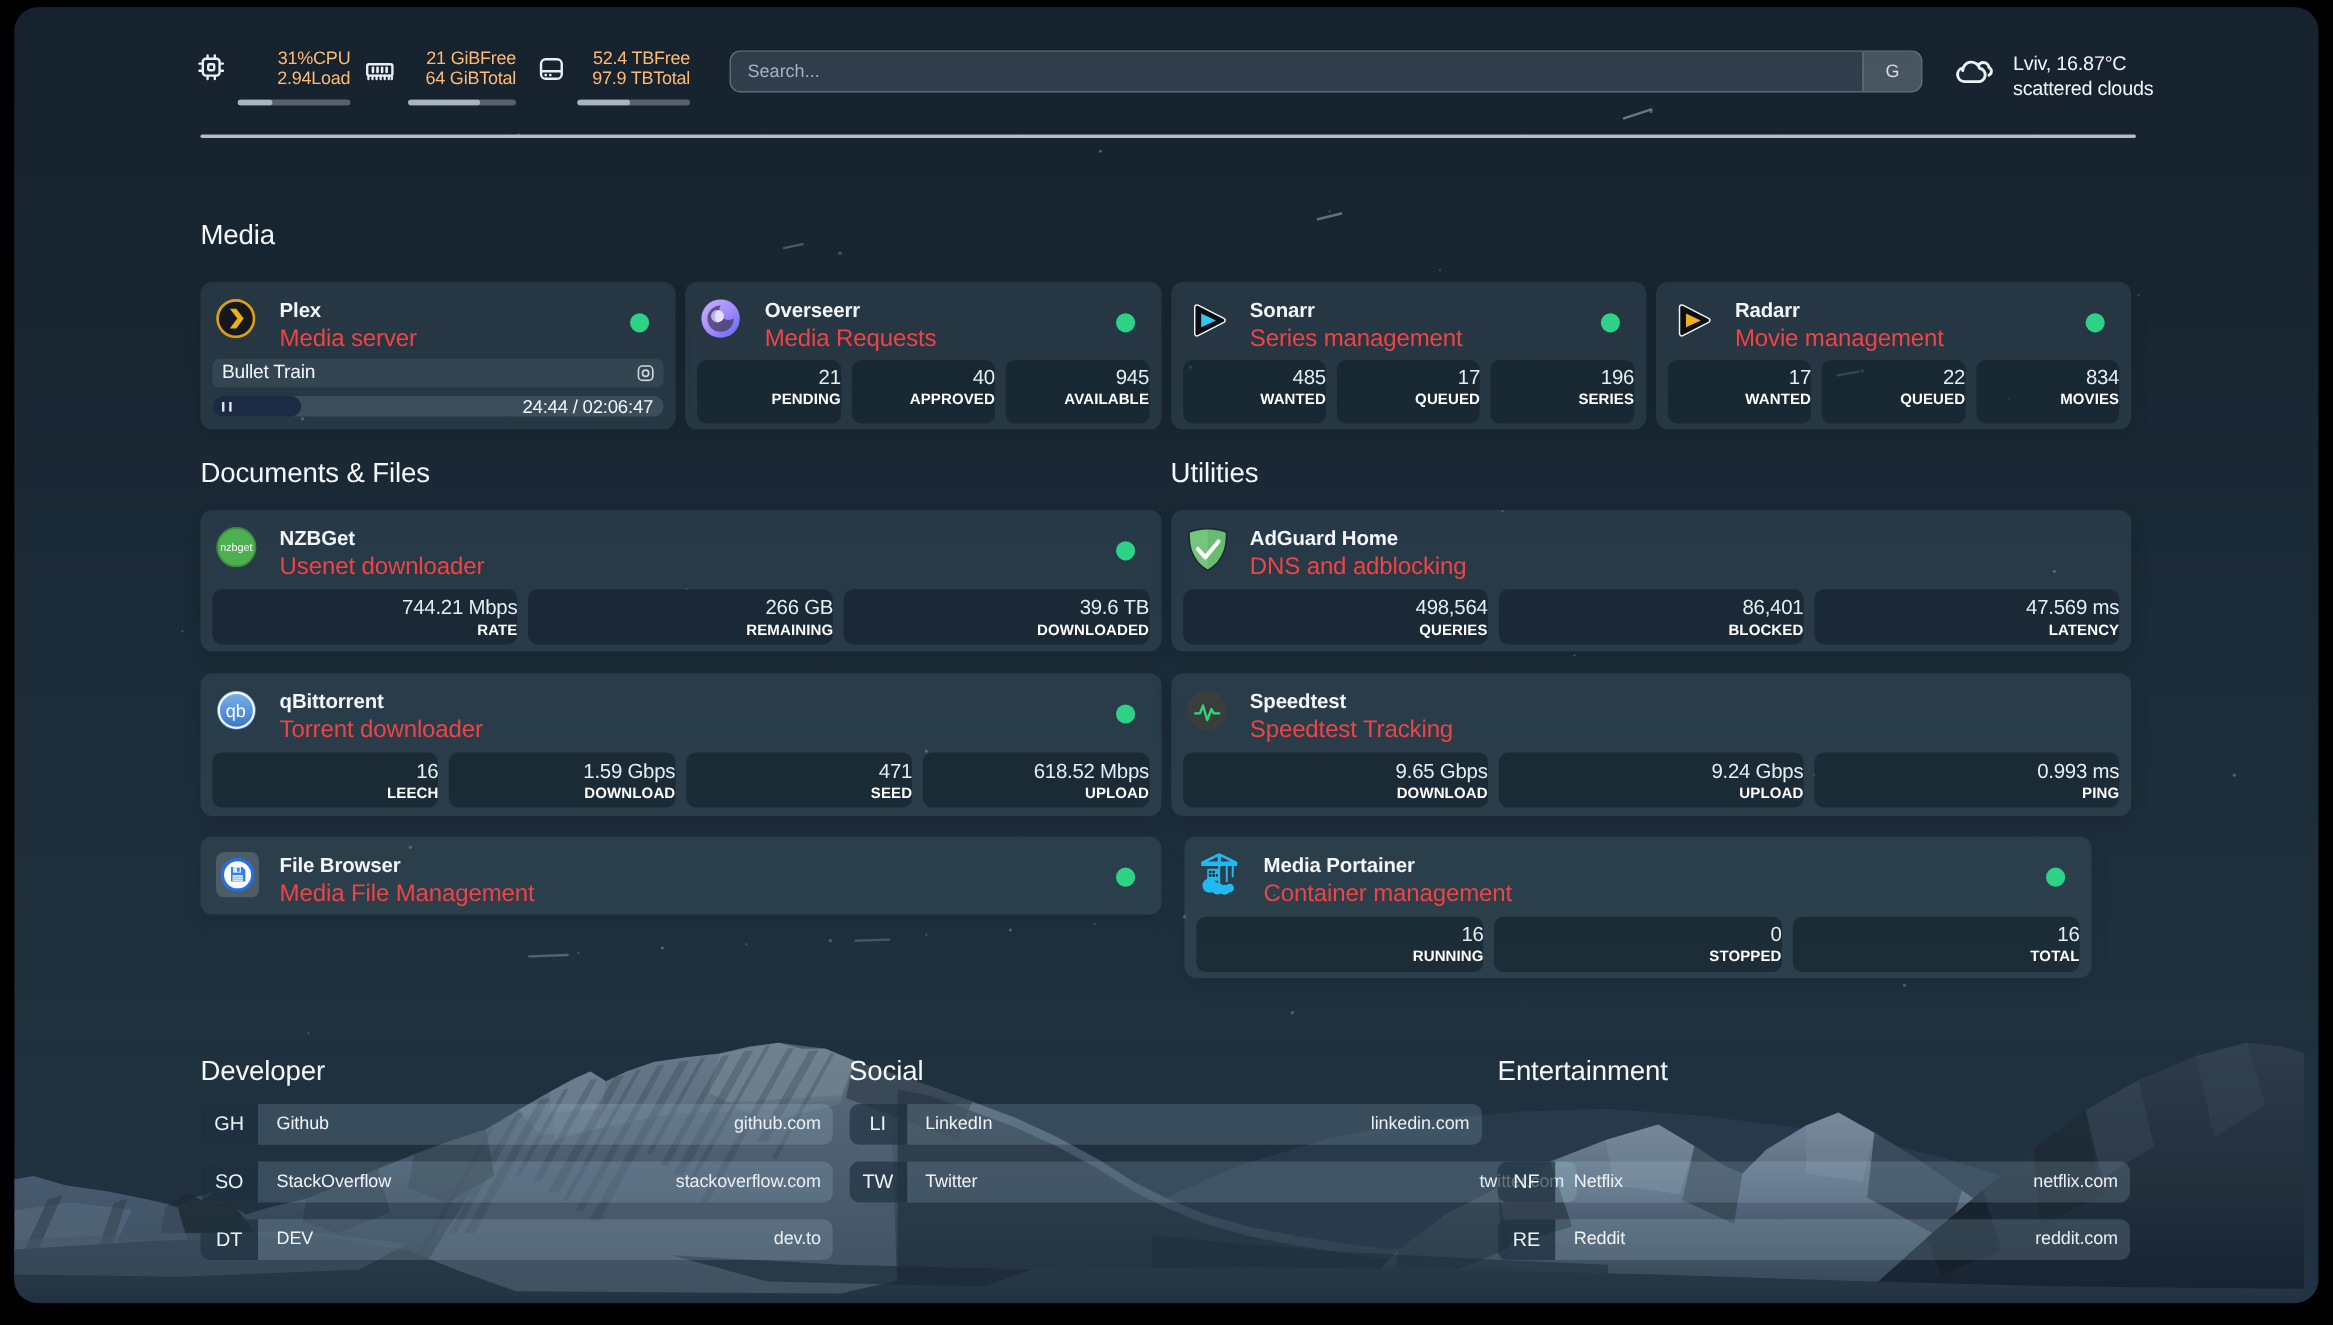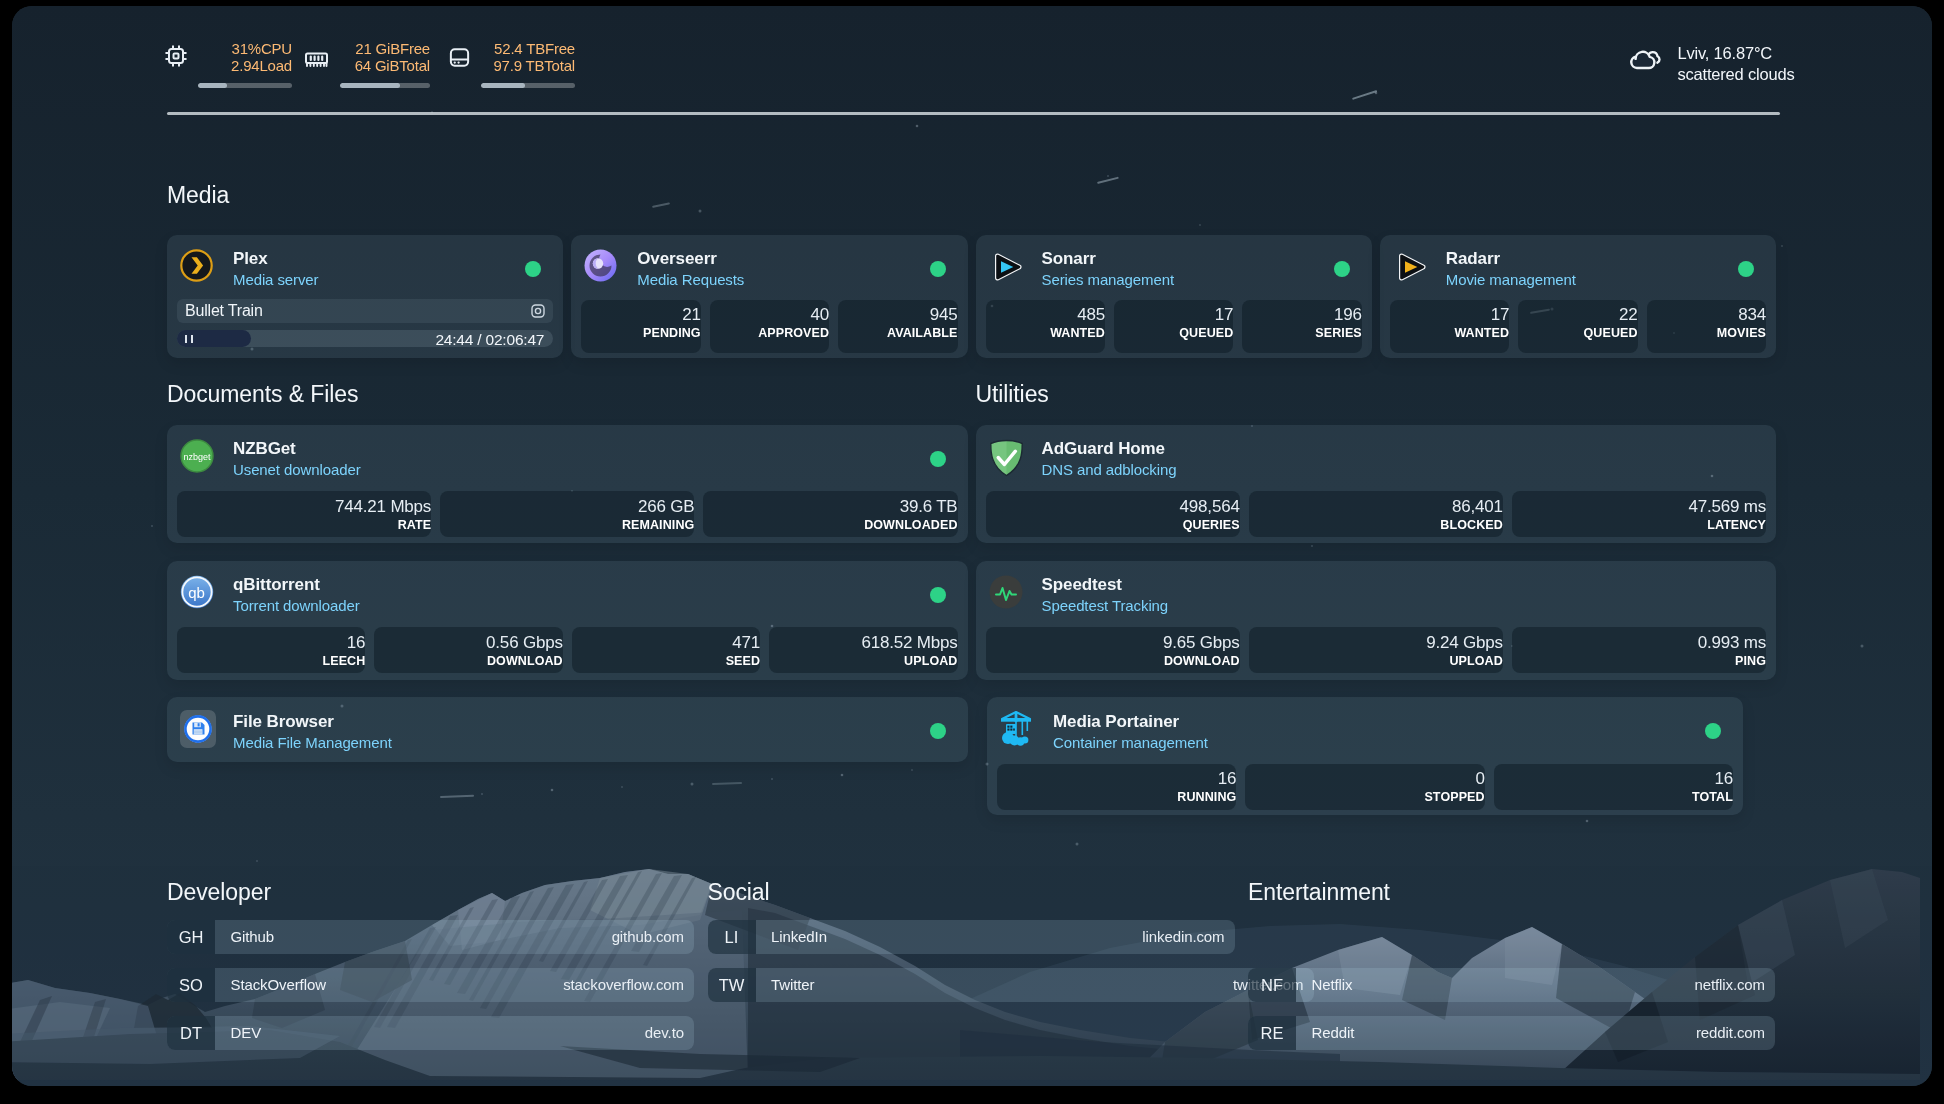--- a/index.html
+++ b/index.html
@@ -18,21 +18,21 @@
 .search .suf{position:absolute;right:0;top:0;width:49px;height:100%;background:rgba(255,255,255,0.12);border-left:1.5px solid #677683;color:#d6dde4;font-size:15px;display:flex;align-items:center;justify-content:center}
 .weather{position:absolute;left:1615px;top:39px}
 .wtxt{position:absolute;left:50.5px;top:-2px;width:260px;font-size:16.5px;line-height:20.5px;color:#f2f6fa;letter-spacing:-0.2px}
 .sep{position:absolute;left:155px;top:106px;width:1613px;height:3px;background:rgba(240,246,250,0.72);border-radius:2px}
 
 .h1{position:absolute;font-size:23px;font-weight:500;color:#f3f7fa;letter-spacing:-0.1px}
 
 .card{position:absolute;background:rgba(158,196,215,0.105);border-radius:10px;box-shadow:0 6px 14px rgba(0,0,0,0.10)}
 .cic{position:absolute;left:13px;top:14px}
 .ct{position:absolute;left:66px;top:14.5px;font-size:17px;font-weight:600;color:#f2f6f9;letter-spacing:-0.1px}
-.cs{position:absolute;left:66px;top:36.5px;font-size:15px;color:#7dd3fc;letter-spacing:-0.1px}
+.cs{position:absolute;left:66px;top:36.5px;font-size:20px;color:#ef4444;letter-spacing:-0.1px}
 .dot{position:absolute;right:22px;top:26px;width:16px;height:16px;border-radius:50%;background:#2dd287}
 .stats{position:absolute;left:10px;right:10px;display:flex;gap:9px}
 .sb{flex:1;background:rgba(8,22,32,0.45);border-radius:8px;position:relative;text-align:right}
 .sv{margin-top:5.5px;font-size:17px;line-height:20px;color:#e6edf3;letter-spacing:-0.2px}
 .sl{position:absolute;left:0;right:0;top:26.5px;font-size:12.5px;font-weight:700;color:#fff;letter-spacing:0.1px}
 
 .prow{position:absolute;left:10px;right:10px;height:24px;background:rgba(190,215,230,0.09);border-radius:6px}
 .prow .pt{position:absolute;left:8px;top:3px;font-size:16px;color:#f0f5f9;letter-spacing:-0.2px}
 .prow .cam{position:absolute;right:8px;top:5px}
 .ptrack{position:absolute;left:10px;right:10px;top:95.5px;height:17px;border-radius:9px;background:rgba(190,215,230,0.14)}
@@ -219,20 +219,24 @@
         </div>
 <div class="rrow">
           <span>97.9 TB</span>
           <span>Total</span>
         </div>
 <div class="rbar">
           <div class="rfill" style="width:46.5%"></div>
         </div>
 </div>
     </div>
+<div class="search">
+      <span class="ph">Search...</span>
+      <span class="suf">G</span>
+    </div>
 <div class="weather"><svg width="35" height="30" viewBox="0 0 35 30">
 <g fill="none" stroke="#eef3f7" stroke-width="2.4" stroke-linecap="round" stroke-linejoin="round">
 <path d="M21.5 9.5 a4.9 4.9 0 0 1 4.2-2.4 a4.9 4.9 0 0 1 4.8 4.1 a3.6 3.6 0 0 1 2 3.2 a3.7 3.7 0 0 1-2.1 3.3"></path>
 <path d="M8.6 13.9 a7.2 7.2 0 0 1 14.1-2 a5.6 5.6 0 0 1-1.4 11.1 H9.9 a5.8 5.8 0 0 1-1.3-11.4z" fill="#1b2836"></path>
 </g>
       </svg><div class="wtxt">Lviv, 16.87°C<br>scattered clouds</div></div>
 <div class="sep"></div>
 <div class="h1" style="left:155px;top:176px">Media</div>
 <div class="h1" style="left:155px;top:374.5px">Documents &amp; Files</div>
 <div class="h1" style="left:963.5px;top:374.5px">Utilities</div>
@@ -402,21 +406,21 @@
 </svg></div>
       <div class="ct">qBittorrent</div>
       <div class="cs">Torrent downloader</div>
       <div class="dot"></div>
 <div class="stats" style="top:66.5px;height:46px">
         <div class="sb">
           <div class="sv">16</div>
           <div class="sl">LEECH</div>
         </div>
         <div class="sb">
-          <div class="sv">0.56 Gbps</div>
+          <div class="sv">1.59 Gbps</div>
           <div class="sl">DOWNLOAD</div>
         </div>
         <div class="sb">
           <div class="sv">471</div>
           <div class="sl">SEED</div>
         </div>
         <div class="sb">
           <div class="sv">618.52 Mbps</div>
           <div class="sl">UPLOAD</div>
         </div>

